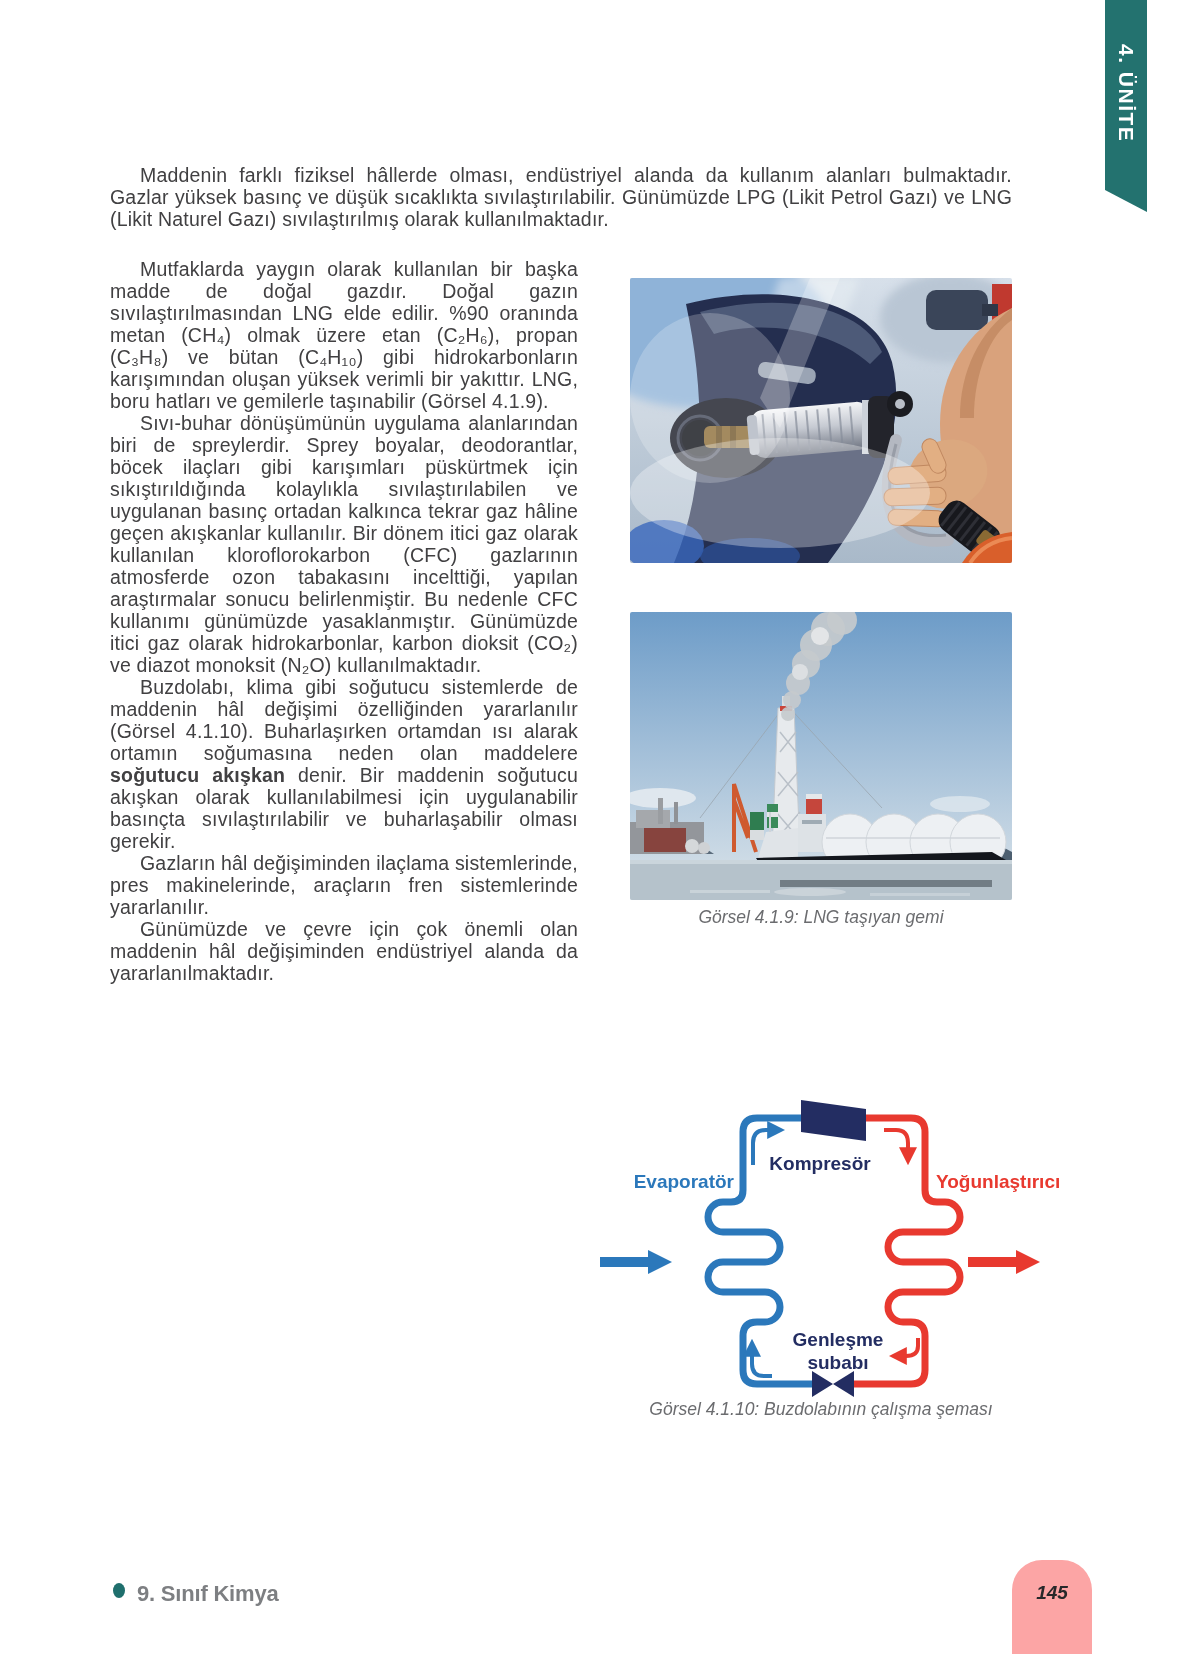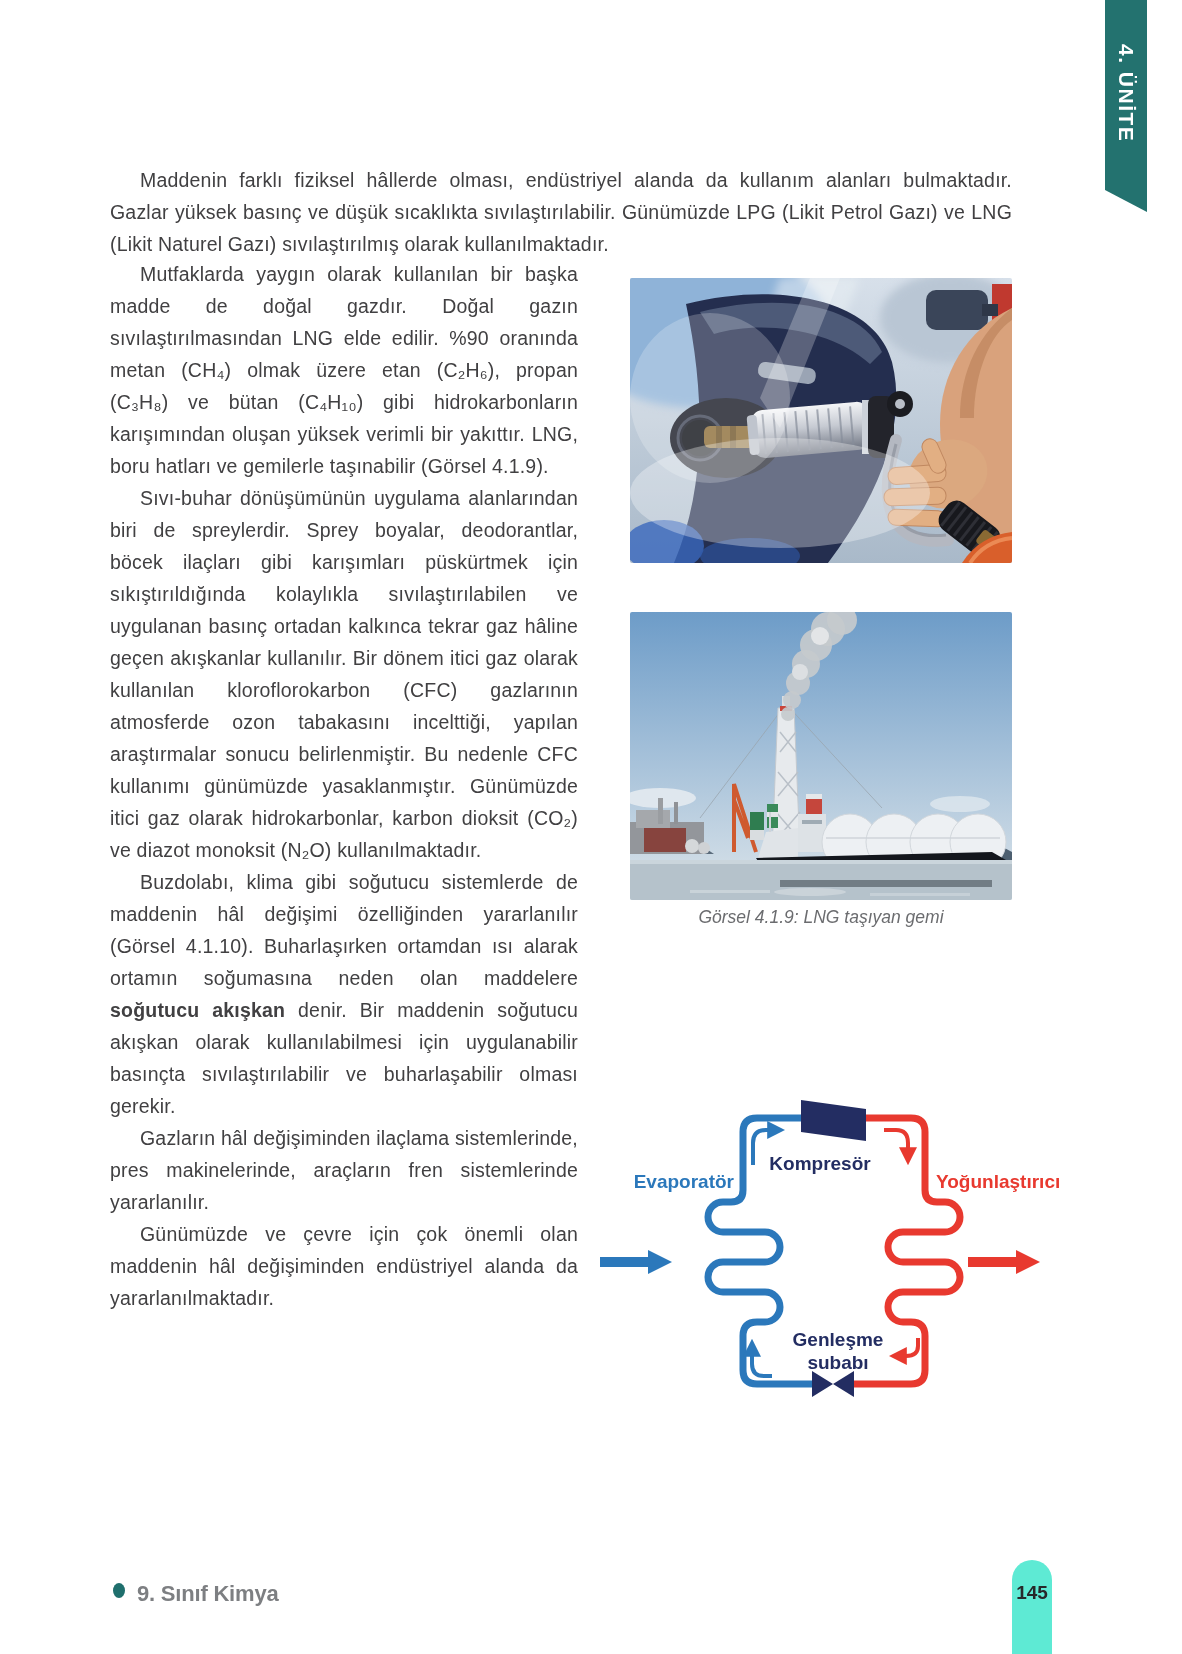--- a/index.html
+++ b/index.html
@@ -9,42 +9,42 @@
   
   .unit-ribbon{position:absolute;left:1105px;top:0;width:42px;height:212px;background:#23726f;
                clip-path:polygon(0 0,100% 0,100% 100%,0 calc(100% - 22px));
                display:flex;align-items:center;justify-content:center;}
   .unit-ribbon span{writing-mode:vertical-rl;text-orientation:mixed;color:#ffffff;
                     font-weight:bold;font-size:21px;letter-spacing:1.5px;padding-bottom:26px;}
 
   .page-title{position:absolute;left:137px;top:114px;margin:0;font-size:24.5px;font-weight:bold;
               color:#1a76bd;letter-spacing:.1px;}
 
-  .body-text{font-size:19.5px;line-height:32px;color:#414042;text-align:justify;letter-spacing:.2px;}
+  .body-text{font-size:19.5px;line-height:22px;color:#414042;text-align:justify;letter-spacing:.2px;}
   .body-text p{margin:0;text-indent:30px;}
   .intro{position:absolute;left:110px;top:164px;width:902px;}
   .left-col{position:absolute;left:110px;top:258px;width:468px;}
   .left-col p + p{margin-top:0;}
   .key-term{font-weight:bold;}
 
   .figure{position:absolute;left:630px;width:382px;}
   .photo{display:block;border-radius:2px;}
   .caption{font-style:italic;color:#6b6c6f;font-size:17.5px;text-align:center;line-height:22px;}
   .cap1{position:absolute;left:630px;top:570px;width:382px;}
   .cap2{position:absolute;left:630px;top:906px;width:382px;}
   .cap3{position:absolute;left:630px;top:1398px;width:382px;}
 
   .diagram{position:absolute;left:595px;top:1040px;overflow:visible;}
   .diagram text{font-family:"Liberation Sans","DejaVu Sans",sans-serif;font-weight:600;font-size:19px;}
 
   
   .footer-dot{position:absolute;left:113px;top:1583px;width:12px;height:15px;border-radius:50%;background:#1f6f6d;}
   .footer-label{position:absolute;left:137px;top:1581px;font-size:22px;font-weight:bold;color:#7d7f82;letter-spacing:-.2px;}
-  .page-pill{position:absolute;left:1012px;top:1560px;width:40px;height:94px;background:#5eead4;
-             border-radius:30px 30px 0 0;display:flex;justify-content:center;}
+  .page-pill{position:absolute;left:1012px;top:1560px;width:80px;height:94px;background:#fca5a5;
+             border-radius:30px 30px 0 0;display:flex;justify-content:center;font-style:italic;}
   .page-number{margin-top:22px;font-size:19px;font-weight:600;color:#27282a;}
 </style>
 </head>
 <body>
 
 <div class="page">
 
   <div class="unit-ribbon">
     <span>4. ÜNİTE</span>
   </div>
@@ -256,20 +256,21 @@
     <path d="M 884 1130 H 896 Q 908 1130 908 1143 V 1158" fill="none" stroke="#e8392f" stroke-width="4" marker-end="url(#ar)"></path>
     <path d="M 772 1376 H 764 Q 752 1376 752 1364 V 1346" fill="none" stroke="#2b78bb" stroke-width="4" marker-end="url(#ab)"></path>
     <path d="M 918 1338 V 1346 Q 918 1356 906 1356 H 896" fill="none" stroke="#e8392f" stroke-width="4" marker-end="url(#ar)"></path>
 
     <text x="820" y="1170" text-anchor="middle" fill="#232d62">Kompresör</text>
     <text x="734" y="1188" text-anchor="end" fill="#2b78bb">Evaporatör</text>
     <text x="936" y="1188" text-anchor="start" fill="#e8392f">Yoğunlaştırıcı</text>
     <text x="838" y="1346" text-anchor="middle" fill="#232d62">Genleşme</text>
     <text x="838" y="1369" text-anchor="middle" fill="#232d62">subabı</text>
   </svg>
+  <div class="caption cap3">Görsel 4.1.10: Buzdolabının çalışma şeması</div>
 
   <div class="footer-dot"></div>
   <div class="footer-label">9. Sınıf Kimya</div>
   <div class="page-pill">
     <div class="page-number">145</div>
   </div>
 
 </div>
 
 </body></html>

